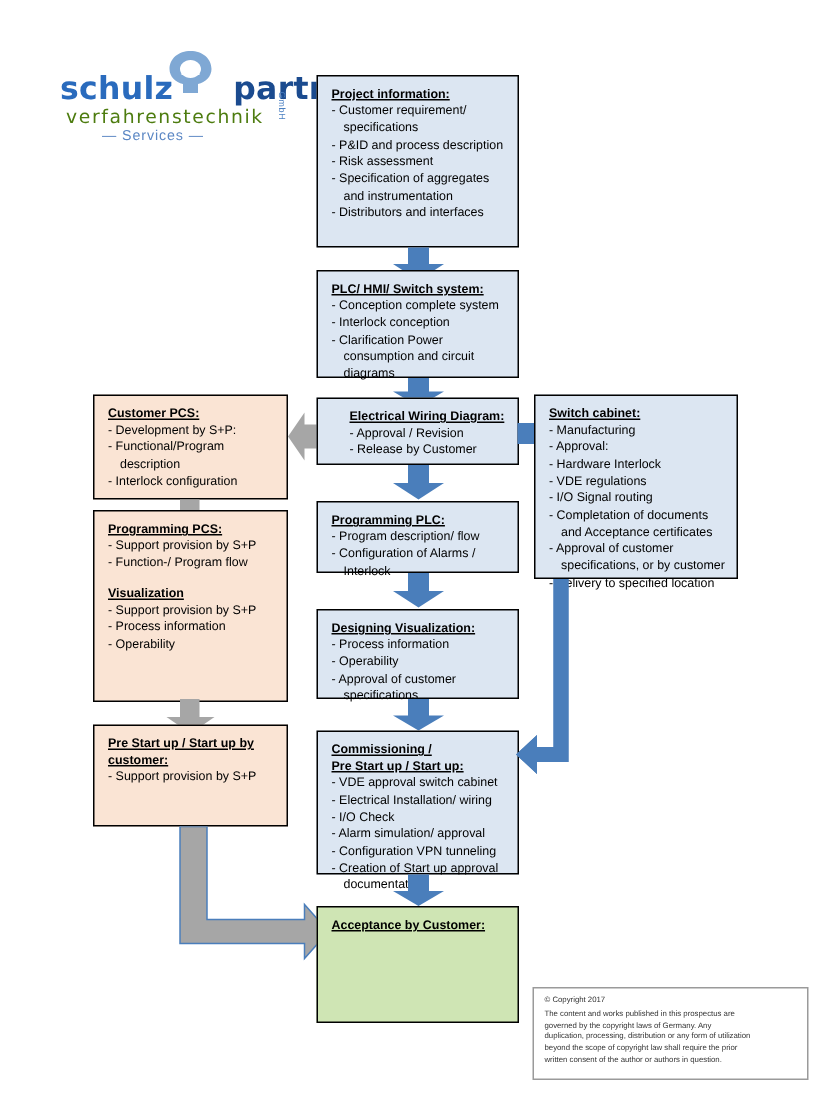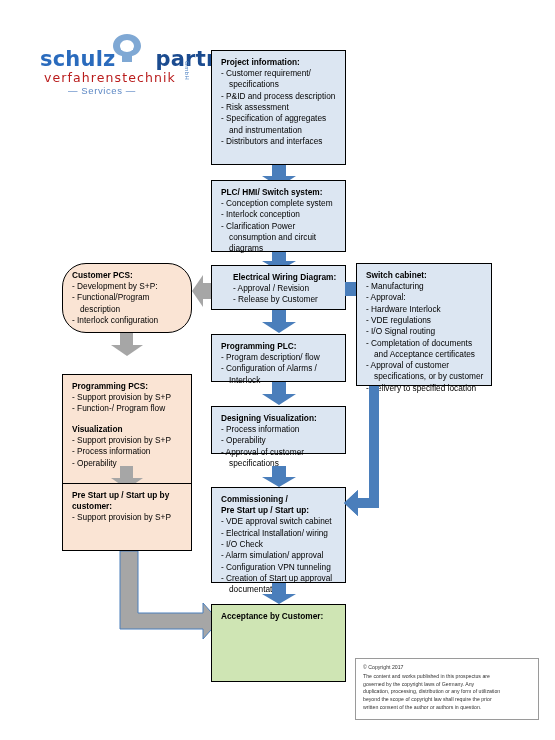--- a/index.html
+++ b/index.html
@@ -16,21 +16,21 @@
   .logo-main{
     font-family:"DejaVu Sans","Liberation Sans",sans-serif;
     font-weight:bold;font-size:21px;letter-spacing:.2px;
     color:#1b4b8f;line-height:1;
     position:absolute;left:0;top:16px;white-space:nowrap;
   }
   .logo-main .lc{color:#2a6bbd;}
   .logo-sub{
     position:absolute;left:4px;top:37px;
     font-family:"DejaVu Sans","Liberation Sans",sans-serif;
-    font-size:12.5px;letter-spacing:1.1px;color:#b91c1c;white-space:nowrap;
+    font-size:12.5px;letter-spacing:1.1px;color:#4d7c0f;white-space:nowrap;
   }
   .logo-gmbh{
     position:absolute;left:150px;top:28px;
     font-size:6px;color:#4a7fc1;
     transform:rotate(90deg);transform-origin:left top;
     letter-spacing:.5px;
   }
   .logo-serv{
     position:absolute;left:28px;top:52px;
     font-size:9.5px;color:#5b87c4;letter-spacing:.6px;white-space:nowrap;
@@ -39,21 +39,21 @@
     position:absolute;left:70px;top:0px;width:34px;height:30px;
   }
 
   
   .box{
     position:absolute;
     border:1.3px solid #000;
     box-sizing:border-box;
     padding:6px 7px 5px 9px;
   }
-  .box .ttl{font-weight:bold;font-size:8.3px;color:#000;line-height:1.35;}
+  .box .ttl{font-weight:bold;font-size:8.3px;color:#000;line-height:1.35;text-decoration:underline;}
   .box ul{list-style:none;margin:0;padding:0;}
   .box li{
     font-size:8.3px;color:#000;line-height:1.36;
     padding-left:8px;text-indent:-8px;
     white-space:pre-line;
   }
   .box .gap{height:9px;}
   .blue{background:#dce6f2;}
   .peach{background:#fae4d4;}
   .green{background:#cfe5b4;}
@@ -122,21 +122,21 @@
    consumption and circuit
    diagrams</li>
     </ul>
   </div>
 
   <div class="ar" style="left:262px;top:252px;width:34px;height:20px;">
     <div class="dn-shaft bluefill" style="left:10px;top:0;width:14px;height:10px;"></div>
     <div class="dn-head" style="left:0;top:9px;border-left-width:17px;border-right-width:17px;border-top-width:10px;border-top-color:#4a7ebb;"></div>
   </div>
 
-  <div class="box peach" style="left:62px;top:263px;width:130px;height:70px;border-radius:24px;">
+  <div class="box peach" style="left:62px;top:263px;width:130px;height:70px;">
     <div class="ttl">Customer PCS:</div>
     <ul>
       <li>-  Development by S+P:</li>
       <li>   - Functional/Program
      description</li>
       <li>   - Interlock configuration</li>
     </ul>
   </div>
 
   <div class="ar" style="left:192px;top:275px;width:21px;height:32px;">
@@ -185,41 +185,41 @@
 
   <div class="box blue" style="left:211px;top:334px;width:135px;height:48px;">
     <div class="ttl">Programming PLC:</div>
     <ul>
       <li>-  Program description/ flow</li>
       <li>-  Configuration of Alarms /
    Interlock</li>
     </ul>
   </div>
 
-  <div class="box peach" style="left:62px;top:374px;width:130px;height:128px;">
+  <div class="box peach" style="left:62px;top:340px;width:130px;height:128px;">
     <div class="ttl">Programming PCS:</div>
     <ul>
       <li>-  Support provision by S+P</li>
       <li>-  Function-/ Program flow</li>
     </ul>
     <div class="gap"></div>
     <div class="ttl">Visualization</div>
     <ul>
       <li>-  Support provision by S+P</li>
       <li>-  Process information</li>
       <li>-  Operability</li>
     </ul>
   </div>
 
   <div class="ar" style="left:262px;top:382px;width:34px;height:24px;">
     <div class="dn-shaft bluefill" style="left:10px;top:0;width:14px;height:13px;"></div>
     <div class="dn-head" style="left:0;top:12px;border-left-width:17px;border-right-width:17px;border-top-width:11px;border-top-color:#4a7ebb;"></div>
   </div>
 
-  <div class="box blue" style="left:211px;top:406px;width:135px;height:48px;">
+  <div class="box blue" style="left:211px;top:406px;width:135px;height:60px;">
     <div class="ttl">Designing Visualization:</div>
     <ul>
       <li>-  Process information</li>
       <li>-  Operability</li>
       <li>-  Approval of customer
    specifications</li>
     </ul>
   </div>
 
   <div class="ar" style="left:111px;top:466px;width:32px;height:24px;">

